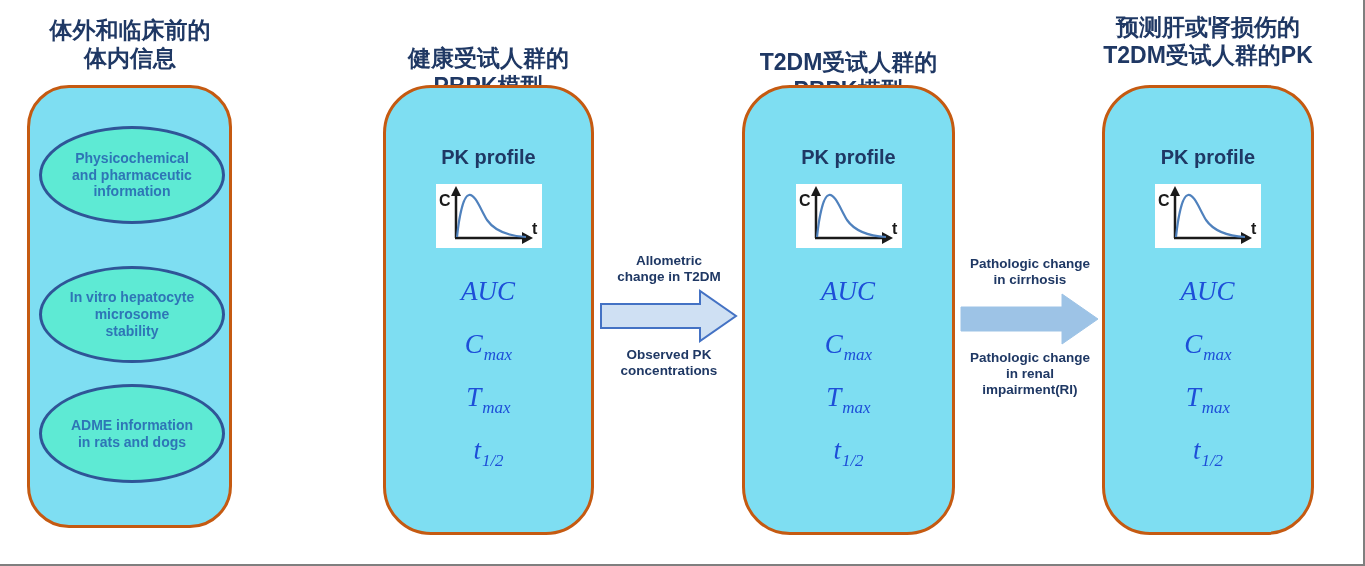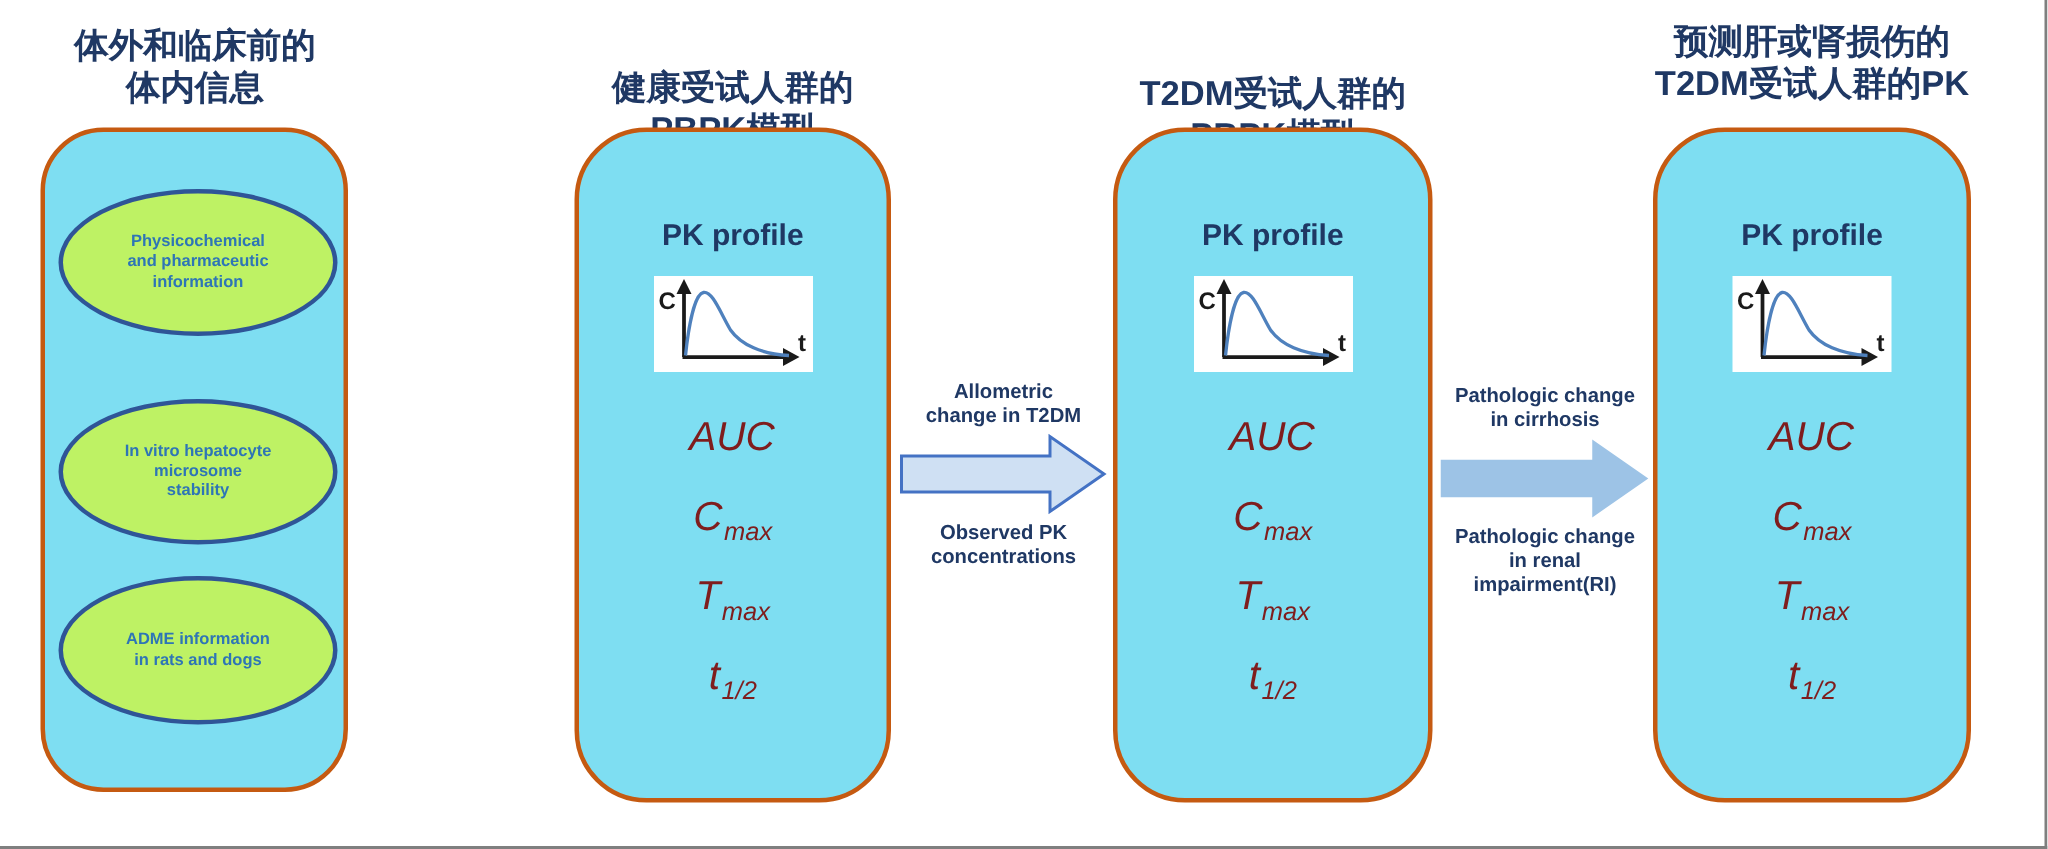--- a/index.html
+++ b/index.html
@@ -24,29 +24,29 @@
   .stage-box{
     position:absolute;
     background:#7edef2;
     border:3px solid #c55a11;
     border-radius:48px;
     box-sizing:border-box;
   }
   .ellipse{
     position:absolute;
     left:9px;width:186px;
-    background:#bef264;
+    background:#5eead4;
     border:3px solid #2f5597;
     border-radius:50%;
     box-sizing:border-box;
     display:flex;align-items:center;justify-content:center;
     text-align:center;
     color:#2e75b6;
     font-weight:bold;
-    font-size:11px;
+    font-size:14px;
     line-height:1.2;
   }
   .pk-label{
     position:absolute;
     left:0;right:0;top:58px;
     text-align:center;
     color:#1f3864;
     font-weight:bold;
     font-size:20px;
   }
@@ -57,24 +57,24 @@
     width:106px;height:64px;
     background:#ffffff;
   }
   .params{
     position:absolute;
     left:0;right:0;top:188px;
     text-align:center;
   }
   .param{
     height:53px;
-    color:#7f1d1d;
+    color:#1d4ed8;
     font-style:italic;
     font-size:27px;
-    font-family:Liberation Sans, sans-serif;
+    font-family:Liberation Serif, serif;
   }
   .param .sub{
     font-size:17px;
     position:relative;
     top:7px;
     margin-left:1px;
   }
   .arrow-group{
     position:absolute;
     display:flex;

